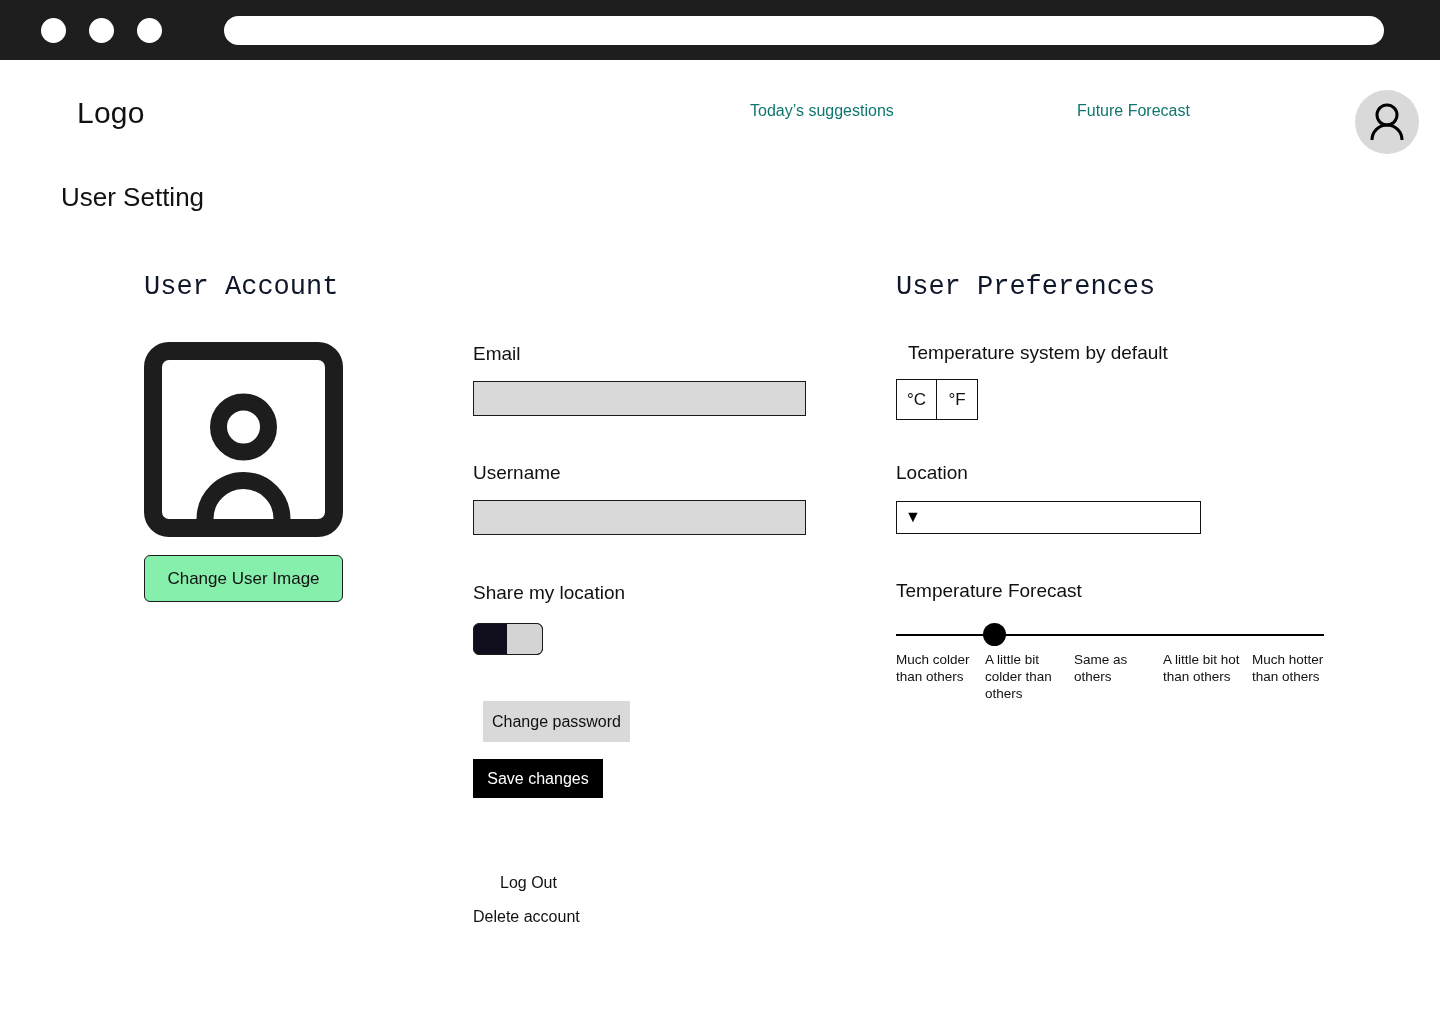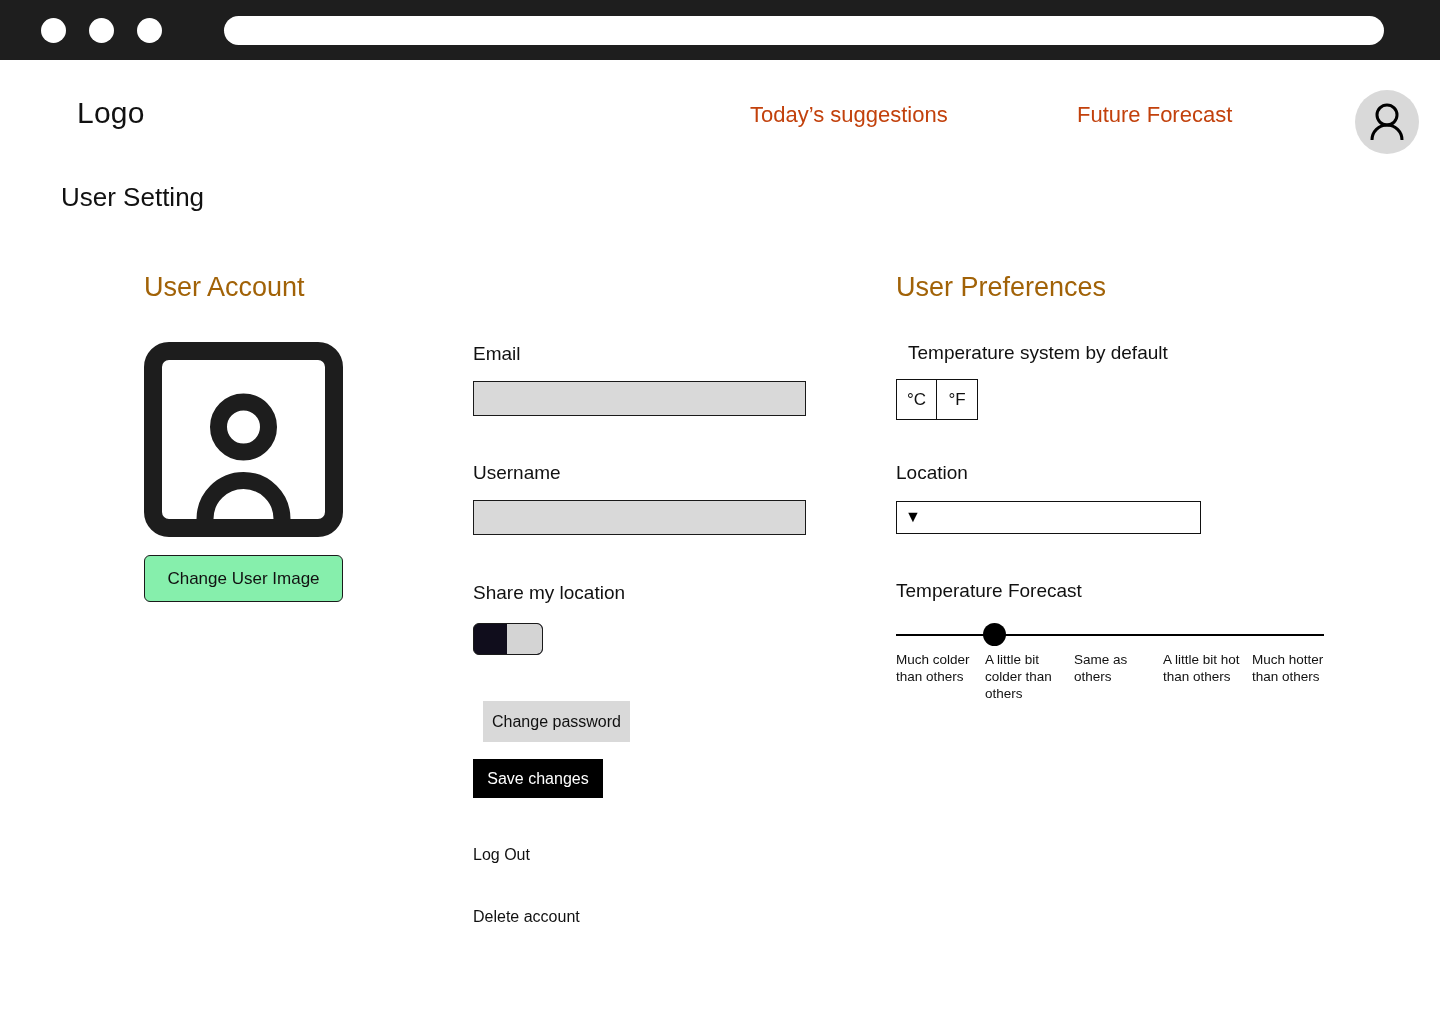--- a/index.html
+++ b/index.html
@@ -47,23 +47,23 @@
     position: absolute;
     left: 61px; top: 36px;
     font-size: 30px;
     font-weight: 400;
     letter-spacing: 0.2px;
     color: #111111;
   }
   .nav-link {
     position: absolute;
     top: 42px;
-    font-size: 22px;
+    font-size: 16px;
     font-weight: 400;
-    color: #c2410c;
+    color: #0f766e;
     white-space: nowrap;
     cursor: pointer;
     text-align: right;
   }
   .nav-today { left: 734px; }
   .nav-future { left: 1061px; }
 
   .avatar-btn {
     position: absolute;
     left: 1339px; top: 30px;
@@ -81,21 +81,22 @@
     font-size: 26px;
     font-weight: 400;
     color: #111111;
   }
 
   
   .section-title {
     position: absolute;
     font-size: 27px;
     font-weight: 400;
-    color: #a16207;
+    color: #0f172a;
+    font-family: Liberation Mono, monospace;
   }
   .sec-account { left: 144px; top: 272px; }
   .sec-prefs   { left: 896px; top: 272px; }
 
   
   .user-image-frame {
     position: absolute;
     left: 144px; top: 342px;
     width: 199px; height: 195px;
   }
@@ -181,21 +182,21 @@
     cursor: pointer;
   }
 
   .text-link {
     position: absolute;
     left: 473px;
     font-size: 16px;
     color: #111111;
     cursor: pointer;
   }
-  .link-logout { top: 846px; }
+  .link-logout { top: 874px; margin-left: 27px; }
   .link-delete { top: 908px; }
 
   
   .pref-label {
     position: absolute;
     left: 896px;
     font-size: 19px;
     color: #111111;
   }
   .lbl-tempsys  { top: 342px; margin-left: 12px; }

